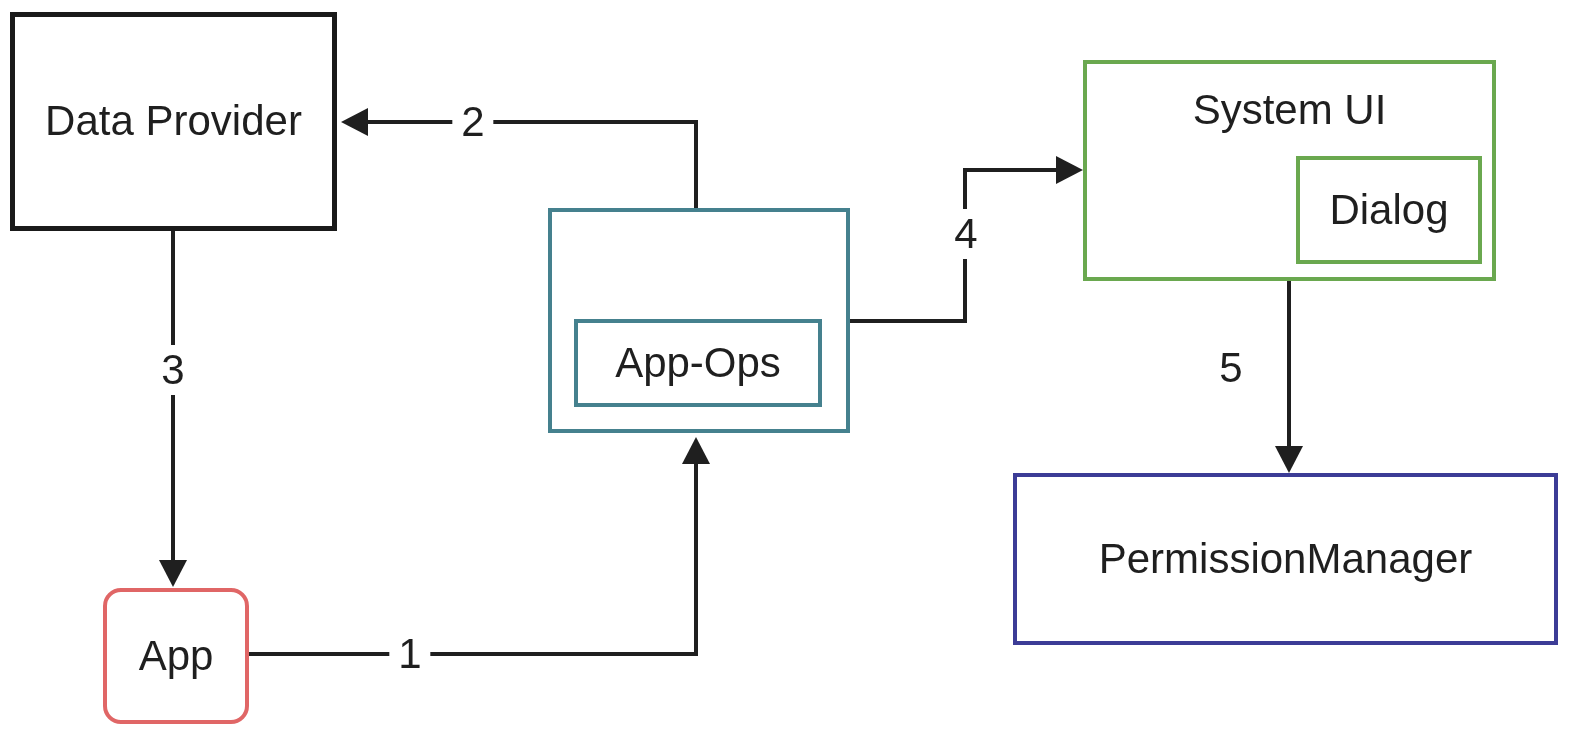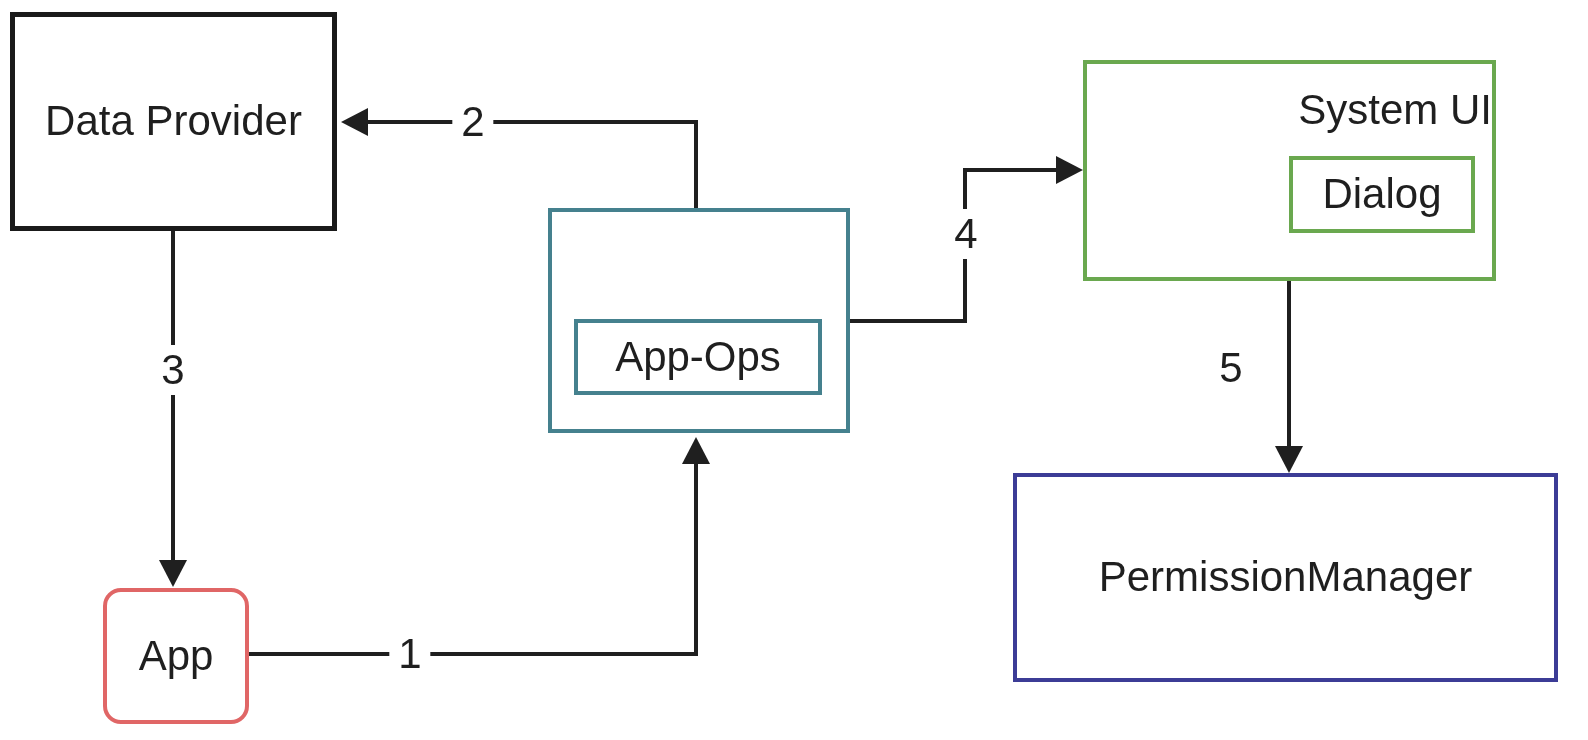--- a/index.html
+++ b/index.html
@@ -19,32 +19,31 @@
     border: 4px solid #777777; 
     display: flex;
     align-items: center;
     justify-content: center;
     font-size: 42px;
     line-height: 1.15;
     color: #1f1f1f;
   }
   .node.titled {
     align-items: flex-start;
-    justify-content: flex-end;
   }
   .node-title { text-align: center; }
 
   
   #data-provider { left: 10px;  top: 12px;  width: 327px; height: 219px; border-width: 5px; }
   #app           { left: 103px; top: 588px; width: 146px; height: 136px; border-radius: 18px; }
   #system        { left: 548px; top: 208px; width: 302px; height: 225px; padding-top: 26px; }
-  #app-ops       { left: 22px;  top: 107px; width: 248px; height: 76px;  }
+  #app-ops       { left: 22px;  top: 107px; width: 248px; height: 88px;  }
   #system-ui     { left: 1083px;top: 60px;  width: 413px; height: 221px; padding-top: 22px; }
-  #dialog        { left: 202px; top: 92px;  width: 186px; height: 77px; }
-  #permission-manager { left: 1013px; top: 473px; width: 545px; height: 209px; }
+  #dialog        { left: 209px; top: 92px;  width: 186px; height: 108px; }
+  #permission-manager { left: 1013px; top: 473px; width: 545px; height: 172px; }
 
   
   .seg {
     position: absolute;
     background: #1f1f1f;
   }
   .arrowhead {
     position: absolute;
     width: 0; height: 0;
   }

